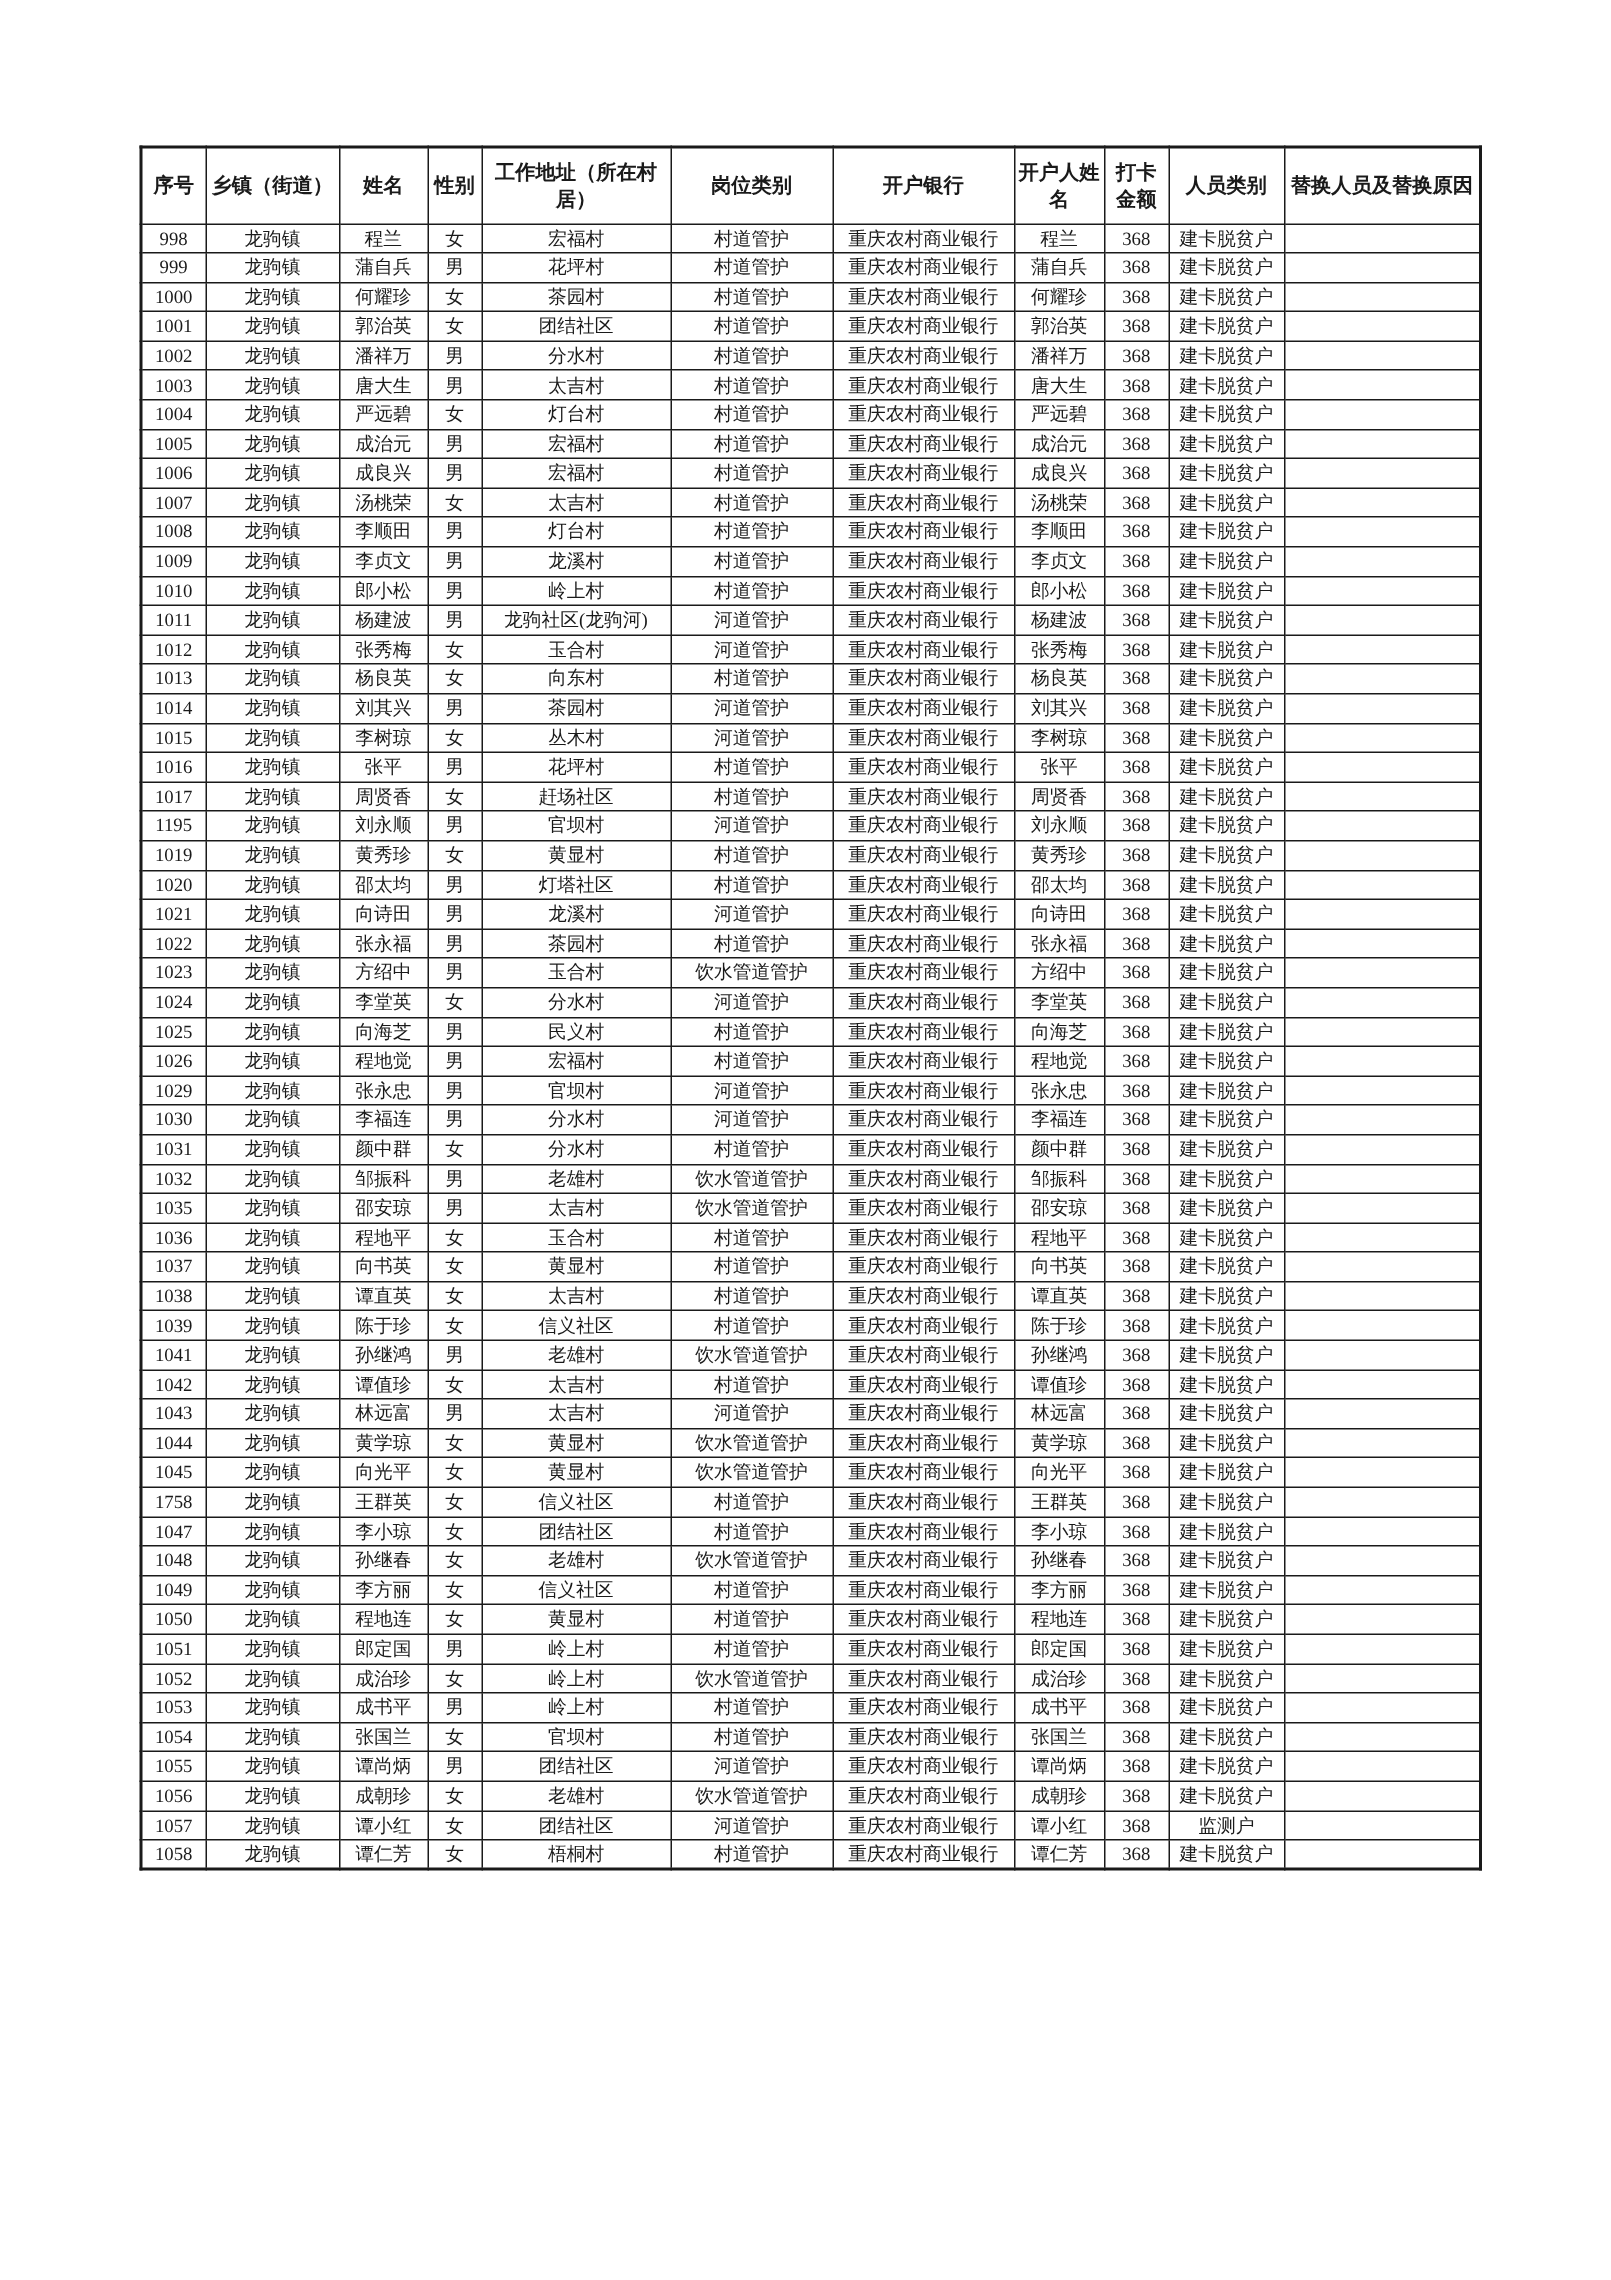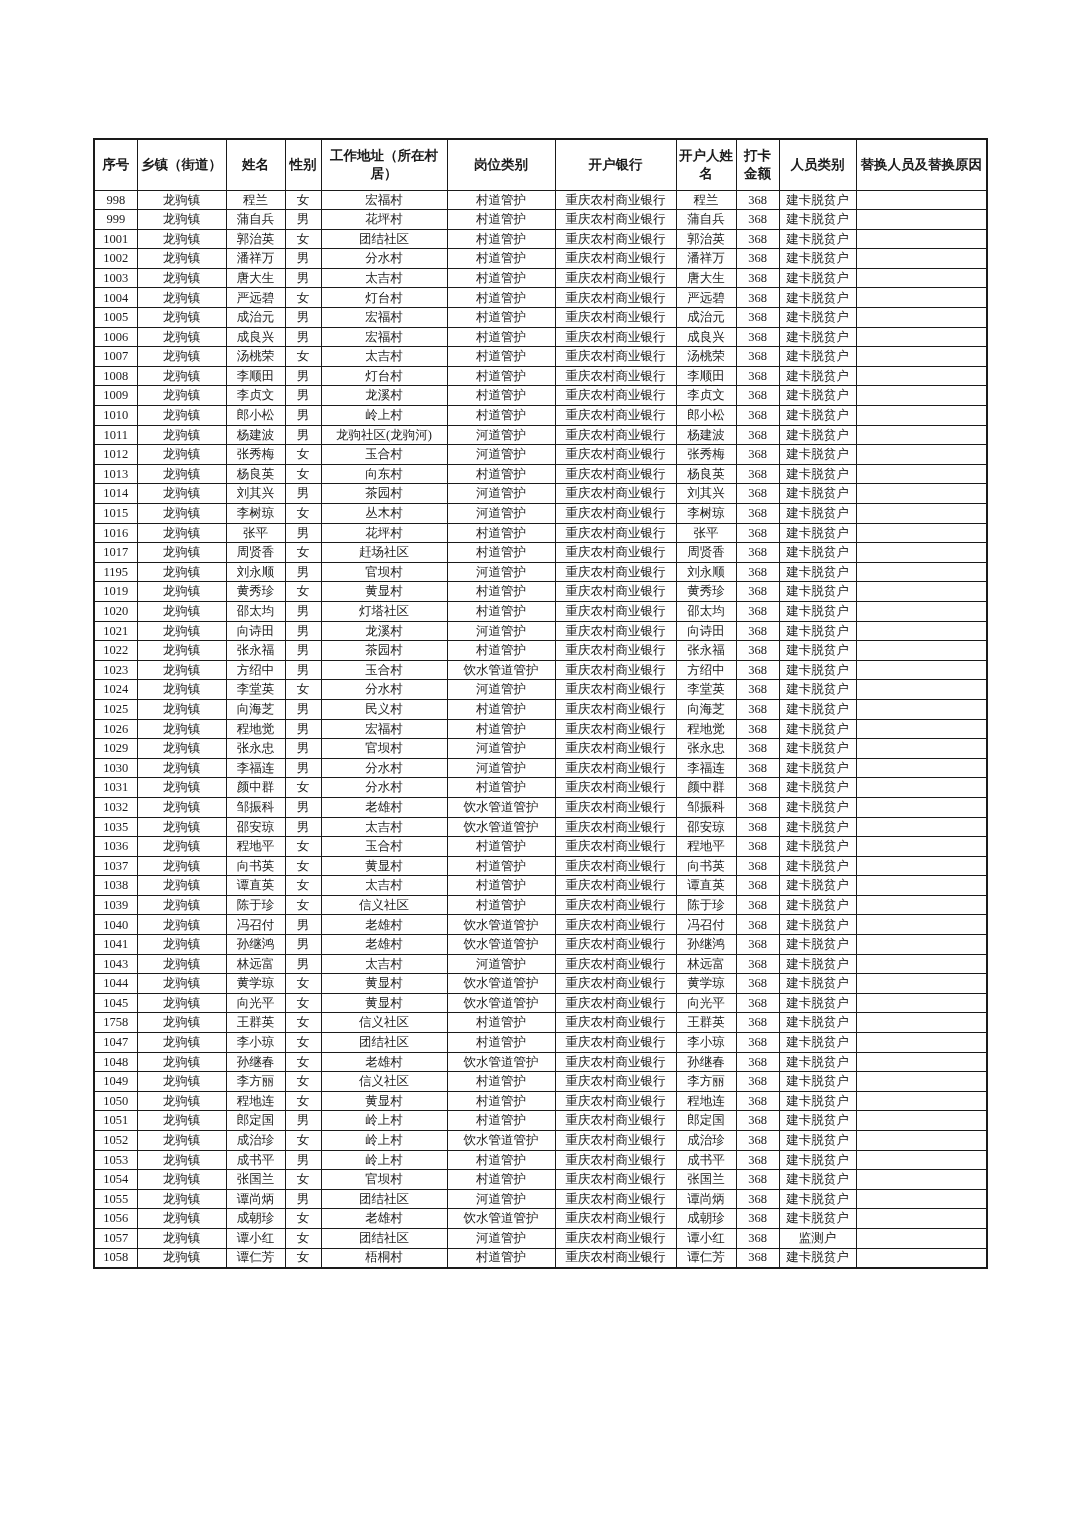--- a/index.html
+++ b/index.html
@@ -11,21 +11,20 @@
     width: 1074px;
     height: 1520px;
     position: relative;
     font-family: "Liberation Serif", "DejaVu Serif", serif;
     color: #1a1a1a;
   }
   .page {
     position: absolute;
     left: 93px;
     top: 97px;
-    margin-top: 41px;
   }
   table.roster {
     border-collapse: collapse;
     table-layout: fixed;
     width: 893px;
     border: 2px solid #1a1a1a;
   }
   table.roster th, table.roster td {
     border: 1px solid #1a1a1a;
     text-align: center;
@@ -102,20 +101,33 @@
           <td>男</td>
           <td>花坪村</td>
           <td>村道管护</td>
           <td>重庆农村商业银行</td>
           <td>蒲自兵</td>
           <td>368</td>
           <td>建卡脱贫户</td>
           <td></td>
         </tr>
         <tr>
+          <td>1000</td>
+          <td>龙驹镇</td>
+          <td>何耀珍</td>
+          <td>女</td>
+          <td>茶园村</td>
+          <td>村道管护</td>
+          <td>重庆农村商业银行</td>
+          <td>何耀珍</td>
+          <td>368</td>
+          <td>建卡脱贫户</td>
+          <td></td>
+        </tr>
+        <tr>
           <td>1001</td>
           <td>龙驹镇</td>
           <td>郭治英</td>
           <td>女</td>
           <td>团结社区</td>
           <td>村道管护</td>
           <td>重庆农村商业银行</td>
           <td>郭治英</td>
           <td>368</td>
           <td>建卡脱贫户</td>
@@ -557,41 +569,41 @@
           <td>女</td>
           <td>信义社区</td>
           <td>村道管护</td>
           <td>重庆农村商业银行</td>
           <td>陈于珍</td>
           <td>368</td>
           <td>建卡脱贫户</td>
           <td></td>
         </tr>
         <tr>
-          <td>1040</td>
-          <td>龙驹镇</td>
-          <td>冯召付</td>
+          <td>1041</td>
+          <td>龙驹镇</td>
+          <td>孙继鸿</td>
           <td>男</td>
           <td>老雄村</td>
           <td>饮水管道管护</td>
           <td>重庆农村商业银行</td>
-          <td>冯召付</td>
-          <td>368</td>
-          <td>建卡脱贫户</td>
-          <td></td>
-        </tr>
-        <tr>
-          <td>1041</td>
-          <td>龙驹镇</td>
           <td>孙继鸿</td>
-          <td>男</td>
-          <td>老雄村</td>
-          <td>饮水管道管护</td>
-          <td>重庆农村商业银行</td>
-          <td>孙继鸿</td>
+          <td>368</td>
+          <td>建卡脱贫户</td>
+          <td></td>
+        </tr>
+        <tr>
+          <td>1042</td>
+          <td>龙驹镇</td>
+          <td>谭值珍</td>
+          <td>女</td>
+          <td>太吉村</td>
+          <td>村道管护</td>
+          <td>重庆农村商业银行</td>
+          <td>谭值珍</td>
           <td>368</td>
           <td>建卡脱贫户</td>
           <td></td>
         </tr>
         <tr>
           <td>1043</td>
           <td>龙驹镇</td>
           <td>林远富</td>
           <td>男</td>
           <td>太吉村</td>

